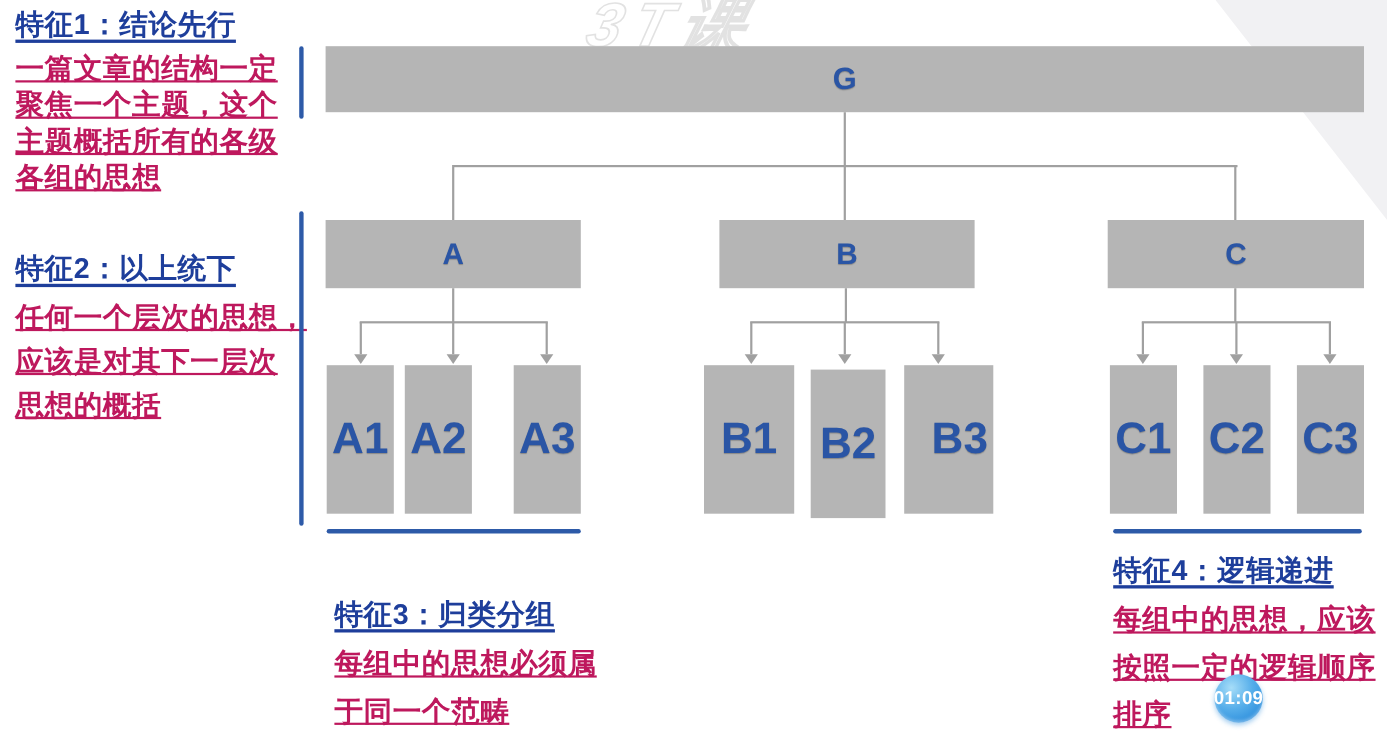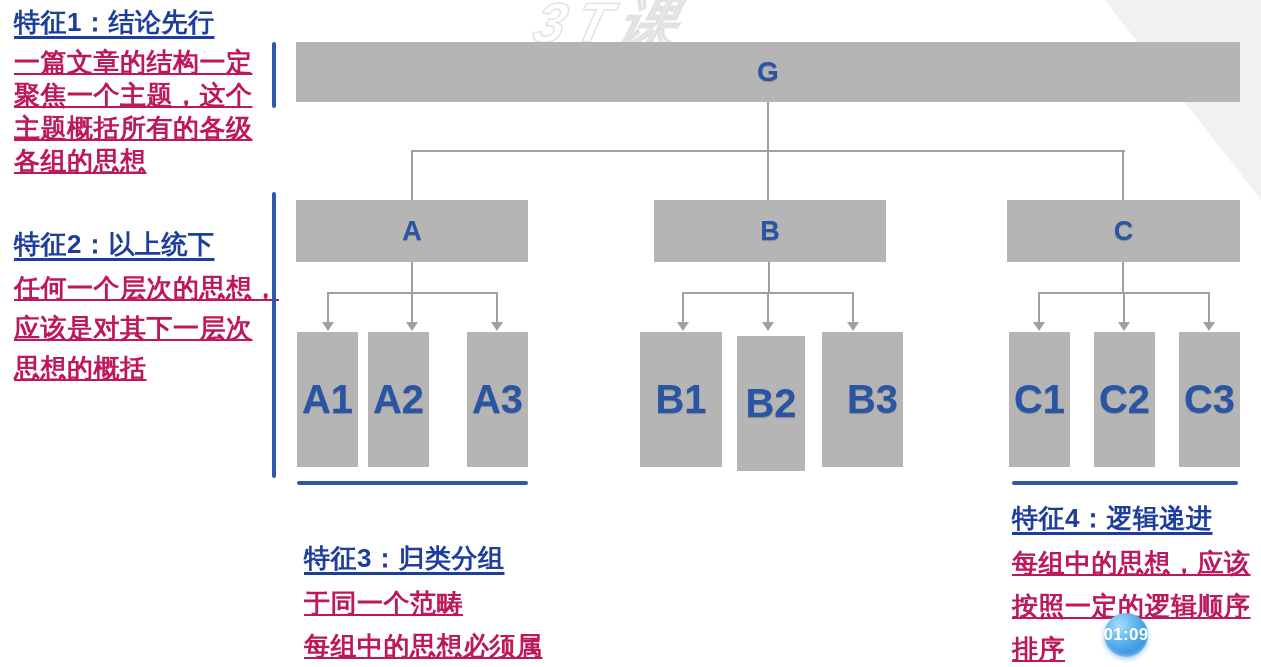--- a/index.html
+++ b/index.html
@@ -83,22 +83,22 @@
     <div class="body">
       <div class="ln">任何一个层次的思想，</div>
       <div class="ln">应该是对其下一层次</div>
       <div class="ln">思想的概括</div>
     </div>
   </div>
 
   <div class="feature f3" style="left:304px;top:502px;width:256px;margin-top:40px;">
     <div class="title">特征3：归类分组</div>
     <div class="body">
+      <div class="ln">每组中的思想必须属</div>
       <div class="ln">于同一个范畴</div>
-      <div class="ln">每组中的思想必须属</div>
     </div>
   </div>
 
   <div class="feature f4" style="left:1012px;top:502px;width:249px;">
     <div class="title">特征4：逻辑递进</div>
     <div class="body">
       <div class="ln">每组中的思想，应该</div>
       <div class="ln">按照一定的逻辑顺序</div>
       <div class="ln">排序</div>
     </div>

